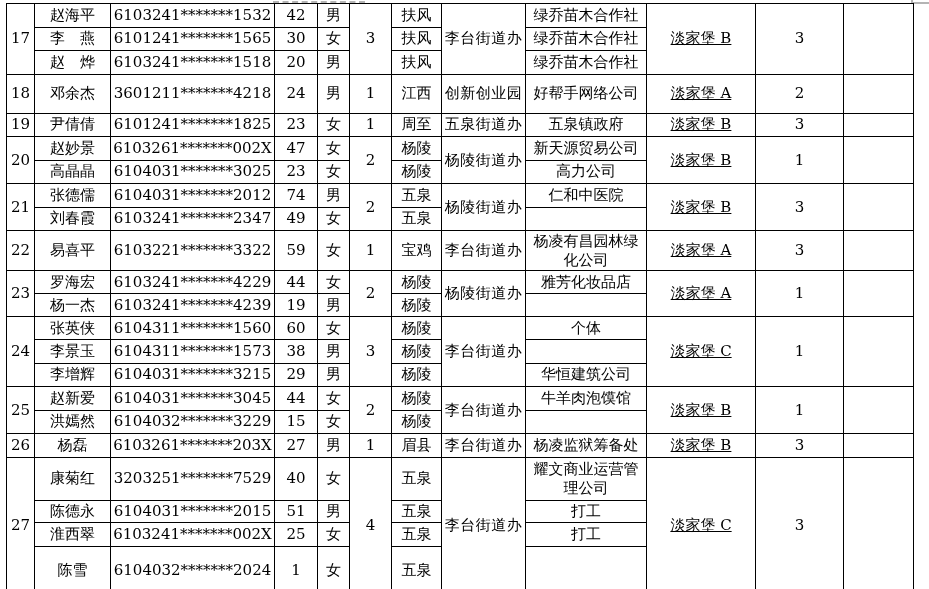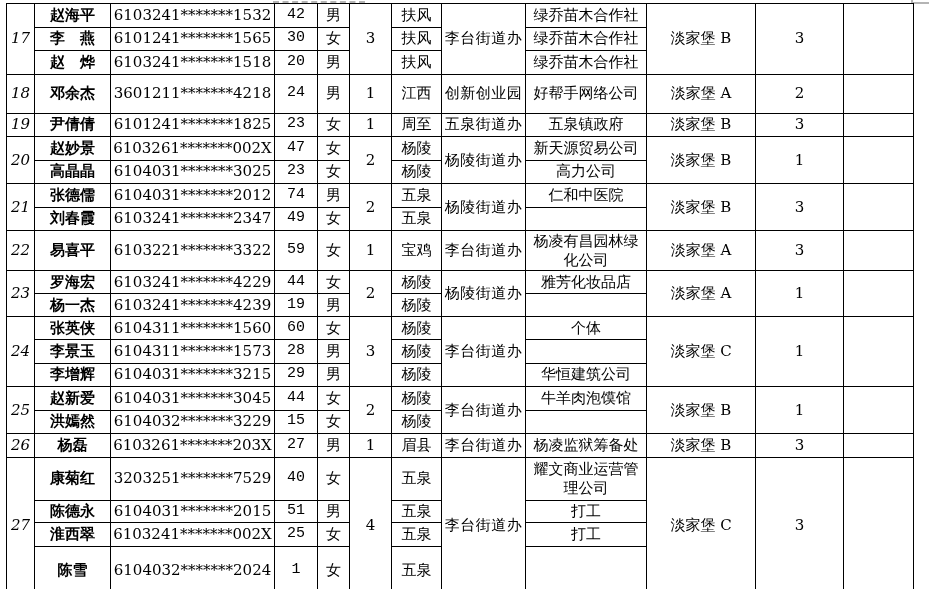--- a/index.html
+++ b/index.html
@@ -28,30 +28,30 @@
     padding: 0 1px;
     margin: 0;
     text-align: center;
     vertical-align: middle;
     color: #000000;
     font-size: 15px;
     line-height: 1.25;
     overflow: hidden;
     white-space: normal;
   }
-  td.col-no     { font-size: 14px; font-style: italic; }
-  td.col-name   { font-size: 15px; font-weight: bold; }
+  td.col-no     { font-size: 14px; }
+  td.col-name   { font-size: 15px; }
   td.col-id     { font-size: 14px; letter-spacing: 0px; white-space: nowrap; }
-  td.col-age    { font-size: 14px; font-family: Liberation Mono, monospace; }
+  td.col-age    { font-size: 14px; }
   td.col-gender { font-size: 15px; }
   td.col-count  { font-size: 14px; }
   td.col-origin { font-size: 15px; }
   td.col-street { font-size: 14.5px; letter-spacing: 0.5px; }
   td.col-company{ font-size: 13px; }
-  td.col-area   { font-size: 14px; }
+  td.col-area   { font-size: 14px; text-decoration: underline; }
   td.col-quota  { font-size: 14px; }
   td.col-blank  { font-size: 14px; }
 
   
   .pagebreak-dash {
     position: absolute;
     left: 273px;
     top: 1px;
     width: 92px;
     height: 0;
@@ -246,21 +246,21 @@
           <td class="col-origin">杨陵</td>
           <td class="col-street" rowspan="3">李台街道办</td>
           <td class="col-company">个体</td>
           <td class="col-area" rowspan="3">淡家堡 C</td>
           <td class="col-quota" rowspan="3">1</td>
           <td class="col-blank" rowspan="3"></td>
         </tr>
         <tr style="height: 23.5px;">
           <td class="col-name">李景玉</td>
           <td class="col-id">6104311*******1573</td>
-          <td class="col-age">28</td>
+          <td class="col-age">38</td>
           <td class="col-gender">男</td>
           <td class="col-origin">杨陵</td>
           <td class="col-company"></td>
         </tr>
         <tr style="height: 23.5px;">
           <td class="col-name">李增辉</td>
           <td class="col-id">6104031*******3215</td>
           <td class="col-age">29</td>
           <td class="col-gender">男</td>
           <td class="col-origin">杨陵</td>

